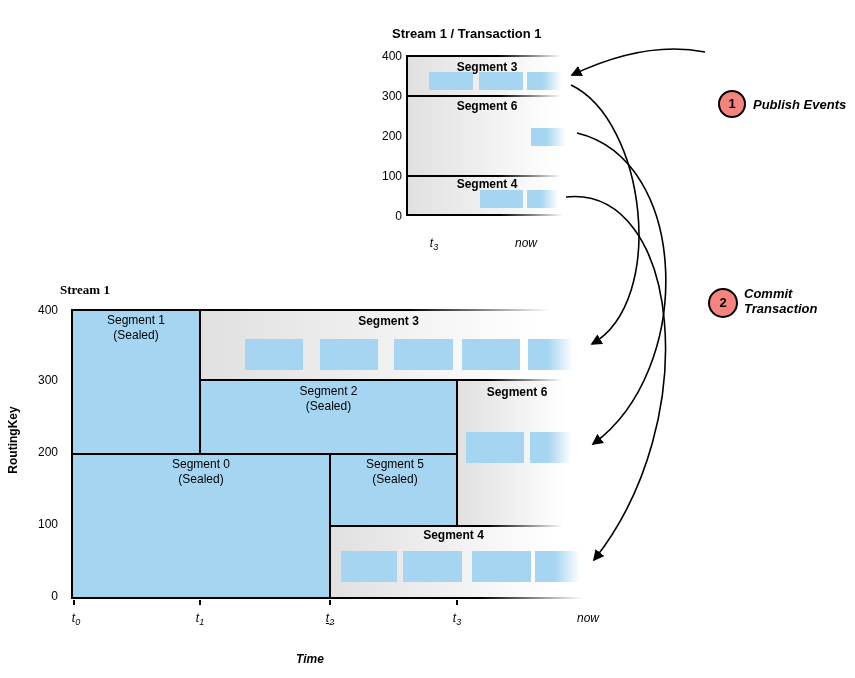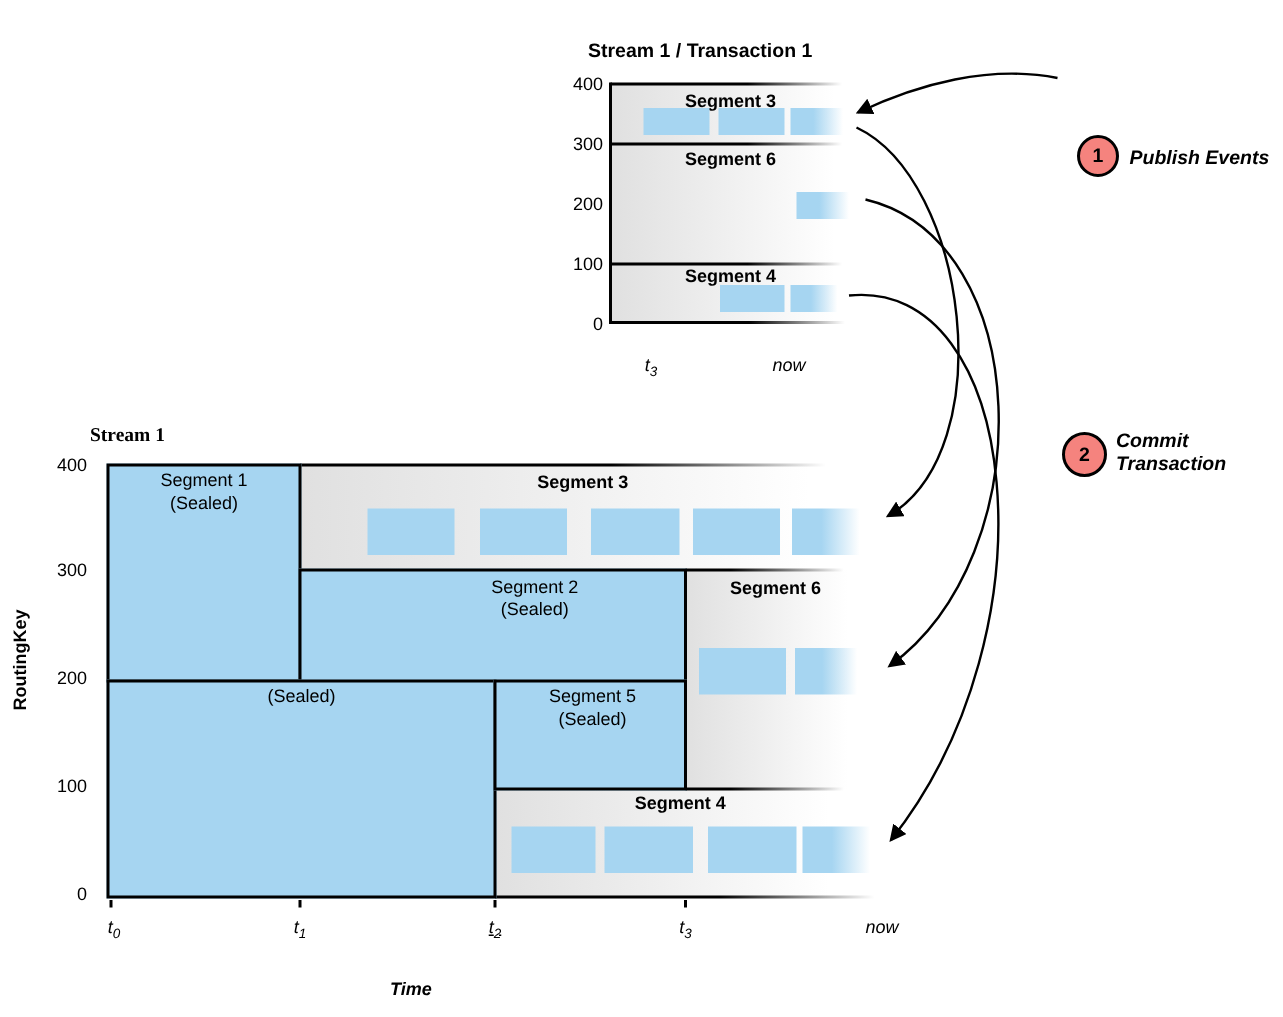--- a/index.html
+++ b/index.html
@@ -93,25 +93,26 @@
   <div class="abs evtfade" style="left:535px;top:551px;width:49px;height:31px;"></div>
 
   <div class="abs seglab" style="left:200px;top:314px;width:377px;">Segment 3</div>
   <div class="abs seglab" style="left:457px;top:385px;width:120px;">Segment 6</div>
   <div class="abs seglab" style="left:330px;top:528px;width:247px;">Segment 4</div>
 
   <div class="abs sealedlab" style="left:71px;top:313px;width:130px;">
     <div>Segment 1</div>
     <div>(Sealed)</div>
   </div>
-  <div class="abs sealedlab" style="left:199px;top:384px;width:259px;padding-left:28px;">
+  <div class="abs sealedlab" style="left:199px;top:384px;width:259px;">
     <div>Segment 2</div>
     <div>(Sealed)</div>
   </div>
   <div class="abs sealedlab" style="left:71px;top:457px;width:260px;">
+    <div>Segment 0</div>
     <div>(Sealed)</div>
   </div>
   <div class="abs sealedlab" style="left:329px;top:457px;width:132px;">
     <div>Segment 5</div>
     <div>(Sealed)</div>
   </div>
 
   <div class="abs ticklab yt" style="left:18px;top:302px;">400</div>
   <div class="abs ticklab yt" style="left:18px;top:372px;">300</div>
   <div class="abs ticklab yt" style="left:18px;top:444px;">200</div>
@@ -124,21 +125,21 @@
   <div class="abs tick" style="left:199px;top:600px;"></div>
   <div class="abs tick" style="left:329px;top:600px;"></div>
   <div class="abs tick" style="left:456px;top:600px;"></div>
 
   <div class="abs ticklab xt" style="left:56px;top:610px;width:40px;"><span>t</span><sub>0</sub></div>
   <div class="abs ticklab xt" style="left:180px;top:610px;width:40px;"><span>t</span><sub>1</sub></div>
   <div class="abs ticklab xt" style="left:310px;top:610px;width:40px;text-decoration:underline;"><span>t</span><sub>2</sub></div>
   <div class="abs ticklab xt" style="left:437px;top:610px;width:40px;"><span>t</span><sub>3</sub></div>
   <div class="abs ticklab xt" style="left:568px;top:610px;width:40px;"><span>now</span></div>
 
-  <div class="abs" style="left:260px;top:652px;width:100px;text-align:left;font-size:12px;font-weight:bold;font-style:italic;">Time</div>
+  <div class="abs" style="left:260px;top:652px;width:100px;text-align:center;font-size:12px;font-weight:bold;font-style:italic;">Time</div>
 
 
   <div class="abs stepcircle" style="left:718px;top:90px;width:28px;height:28px;line-height:24px;">1</div>
   <div class="abs steplabel" style="left:753px;top:97px;">Publish Events</div>
 
   <div class="abs stepcircle" style="left:708px;top:288px;width:30px;height:30px;line-height:26px;">2</div>
   <div class="abs steplabel" style="left:744px;top:286px;">
     <div>Commit</div>
     <div>Transaction</div>
   </div>

